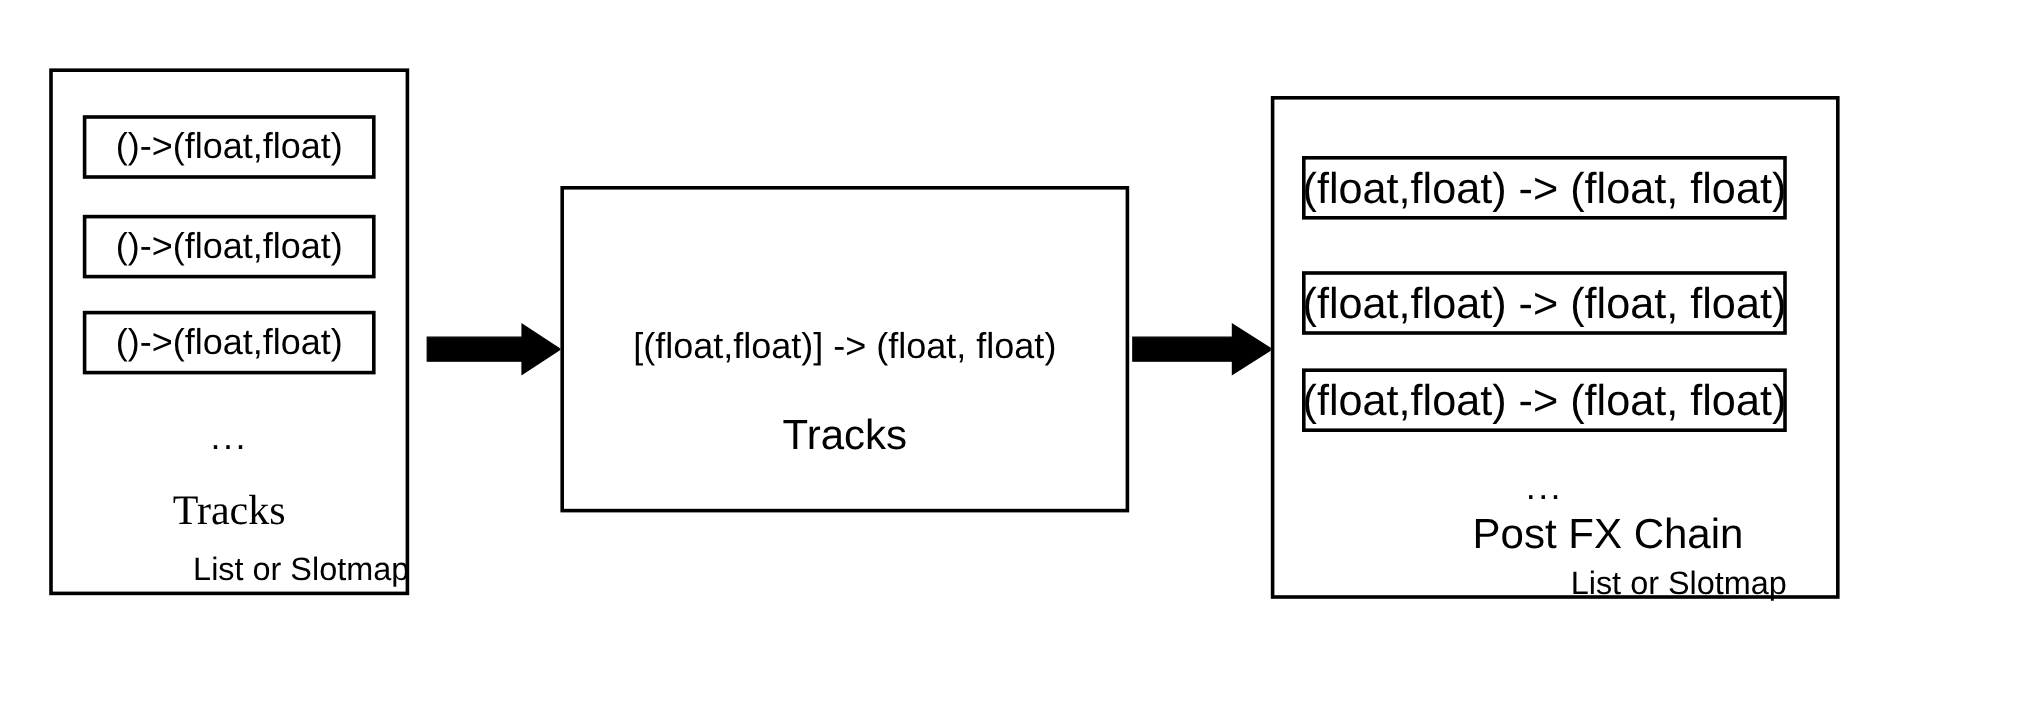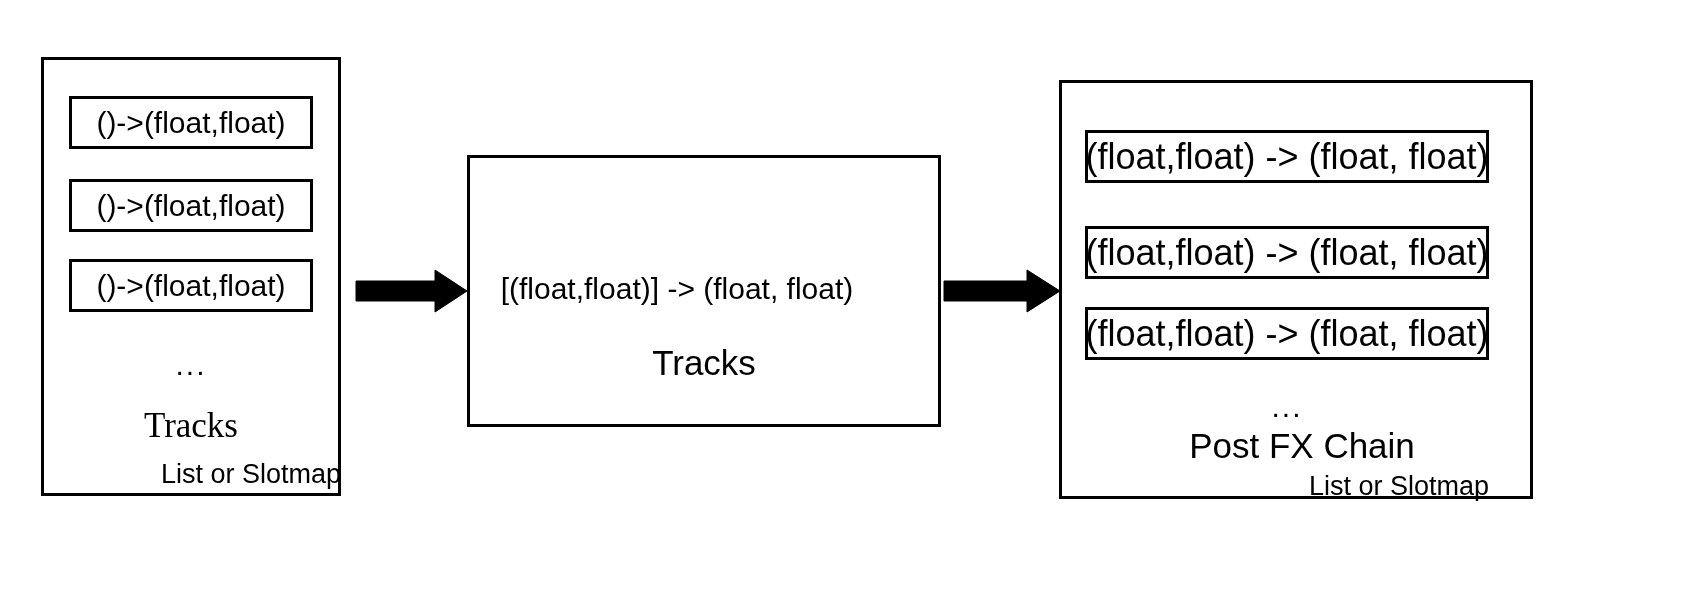--- a/index.html
+++ b/index.html
@@ -139,38 +139,38 @@
 
   <div class="ellipsis" style="left:41px; top:350px; width:300px;">...</div>
 
   <div class="caption-main" style="left:41px; top:408px; width:300px;font-family:Liberation Serif, serif;">Tracks</div>
 
   <div class="caption-sub" style="left:41px; top:461px; width:300px;">List or Slotmap</div>
 
   <div class="outer-box" style="left:467px; top:155px; width:474px; height:272px;">
   </div>
 
-  <div class="reducer-sig" style="left:440px; top:274px; width:474px;">[(float,float)] -&gt; (float, float)</div>
+  <div class="reducer-sig" style="left:467px; top:274px; width:474px;">[(float,float)] -&gt; (float, float)</div>
 
   <div class="reducer-title" style="left:467px; top:345px; width:474px;">Tracks</div>
 
   <div class="outer-box" style="left:1059px; top:80px; width:474px; height:419px;">
   </div>
 
   <div class="slot-box right" style="left:1085px; top:130px; width:404px; height:53px;">
     <span class="slot-label">(float,float) -&gt; (float, float)</span>
   </div>
 
   <div class="slot-box right" style="left:1085px; top:226px; width:404px; height:53px;">
     <span class="slot-label">(float,float) -&gt; (float, float)</span>
   </div>
 
   <div class="slot-box right" style="left:1085px; top:307px; width:404px; height:53px;">
     <span class="slot-label">(float,float) -&gt; (float, float)</span>
   </div>
 
   <div class="ellipsis" style="left:1085px; top:392px; width:404px;">...</div>
 
-  <div class="caption-main" style="left:1100px; top:428px; width:404px;">Post FX Chain</div>
+  <div class="caption-main" style="left:1138px; top:428px; width:404px;">Post FX Chain</div>
 
   <div class="caption-sub" style="left:1085px; top:473px; width:404px;">List or Slotmap</div>
 
 </div>
 
 </body></html>

